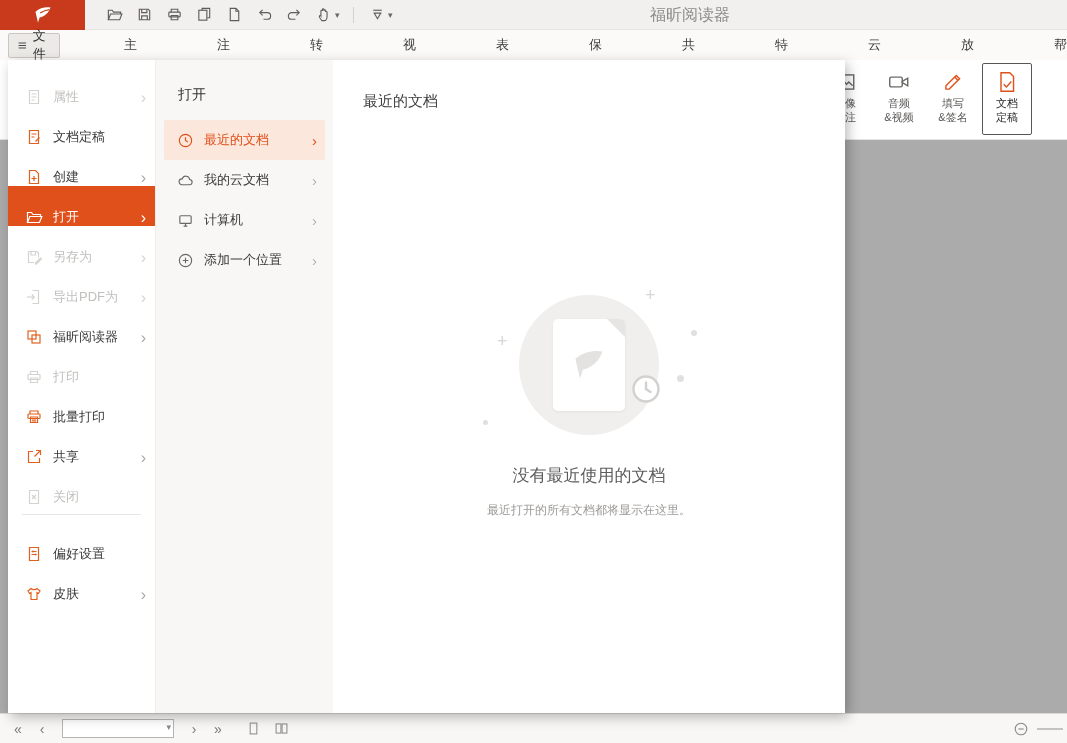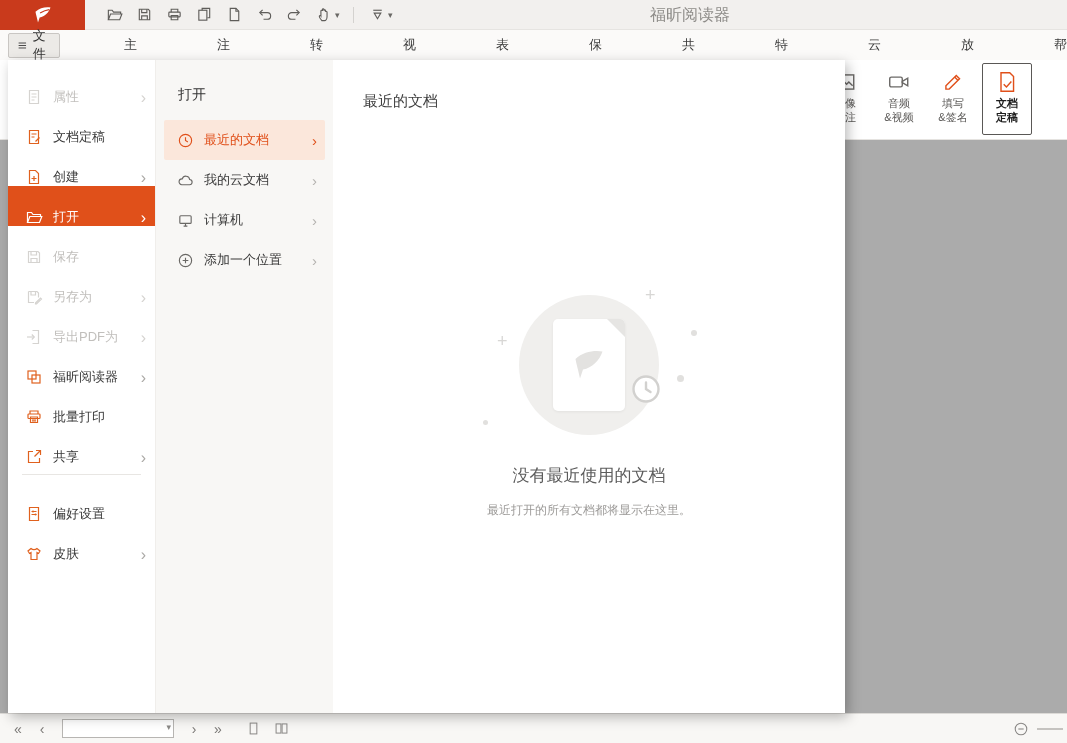--- a/index.html
+++ b/index.html
@@ -51,21 +51,21 @@
     background:#FFFFFF; border-bottom:1px solid #E5E3E0;
   }
   .ribbon-items { position:absolute; left:820px; top:3px; display:flex; gap:4px; }
   .ribbon-item {
     width:50px; height:72px; display:flex; flex-direction:column; align-items:center;
     justify-content:flex-start; padding-top:6px; font-size:11px; color:#5A5856;
     line-height:1.25; text-align:center; border:1px solid transparent; border-radius:2px;
   }
   .ribbon-item .ric { width:24px; height:24px; margin-bottom:3px; color:#6B6967; }
   .ribbon-item .ric svg { width:100%; height:100%; }
-  .ribbon-item.active { border-color:#5A5856; color:#1E1E1E; font-weight:bold; }
+  .ribbon-item.active { border-color:#5A5856; color:#1E1E1E; font-weight:normal; }
   .ribbon-item.orange-ic .ric { color:#E0501A; }
 
   
   .doc-area { position:absolute; top:140px; left:0; width:100%; height:573px; background:#ABABAB; }
 
   
   .file-menu {
     position:absolute; left:8px; top:60px; width:837px; height:653px;
     background:#fff; box-shadow:3px 4px 12px rgba(0,0,0,.28);
     display:flex; z-index:10;
@@ -306,28 +306,20 @@
       <div class="fm-item selected">
         <span class="ic"><svg viewBox="0 0 18 18" fill="none" stroke="currentColor" stroke-width="1.2">
               <path d="M2.5 14.5v-10h4l1.5 2h7.5v2"></path>
               <path d="M2.5 14.5l2.3-6h12l-2.3 6z"></path>
             </svg></span>
         <span>打开</span>
         <span class="arrow">›</span>
       </div>
       <div class="fm-item disabled">
         <span class="ic"><svg viewBox="0 0 18 18" fill="none" stroke="currentColor" stroke-width="1.2">
-              <path d="M3.5 3.5h9.5l1.5 1.5v9.5h-11z"></path>
-              <path d="M6 3.5V7h5.5V3.5"></path>
-              <path d="M6 14.5v-4h6v4"></path>
-            </svg></span>
-        <span>保存</span>
-      </div>
-      <div class="fm-item disabled">
-        <span class="ic"><svg viewBox="0 0 18 18" fill="none" stroke="currentColor" stroke-width="1.2">
               <path d="M3.5 3.5h8.5l1.5 1.5v4.5"></path>
               <path d="M3.5 3.5v11h5.5"></path>
               <path d="M6 3.5V7h4.5V3.5"></path>
               <path d="M10.5 15l5-5 1 1-5 5h-1z"></path>
             </svg></span>
         <span>另存为</span>
         <span class="arrow">›</span>
       </div>
       <div class="fm-item disabled">
         <span class="ic"><svg viewBox="0 0 18 18" fill="none" stroke="currentColor" stroke-width="1.2">
@@ -339,37 +331,52 @@
         <span class="arrow">›</span>
       </div>
       <div class="fm-item">
         <span class="ic"><svg viewBox="0 0 18 18" fill="none" stroke="currentColor" stroke-width="1.2">
               <rect x="3" y="3" width="8" height="8"></rect>
               <rect x="7" y="7" width="8" height="8"></rect>
             </svg></span>
         <span>福昕阅读器</span>
         <span class="arrow">›</span>
       </div>
+      <div class="fm-item disabled">
+        <span class="ic"><svg viewBox="0 0 18 18" fill="none" stroke="currentColor" stroke-width="1.2">
+              <path d="M5.5 6.5v-3h7v3"></path>
+              <rect x="3" y="6.5" width="12" height="5" rx="0.8"></rect>
+              <path d="M5.5 10h7v4.5h-7z"></path>
+            </svg></span>
+        <span>打印</span>
+      </div>
       <div class="fm-item">
         <span class="ic"><svg viewBox="0 0 18 18" fill="none" stroke="currentColor" stroke-width="1.2">
               <path d="M5 6V3h8v3"></path>
               <rect x="3" y="6" width="12" height="4.5" rx="0.8"></rect>
               <path d="M5.5 9h7v5.5h-7z"></path>
               <path d="M7 11h4M7 12.8h4"></path>
             </svg></span>
         <span>批量打印</span>
       </div>
       <div class="fm-item">
         <span class="ic"><svg viewBox="0 0 18 18" fill="none" stroke="currentColor" stroke-width="1.2">
               <path d="M8 3.5H3.5v11h11V10"></path>
               <path d="M11 2.5h4.5V7"></path>
               <path d="M15.5 2.5L9.5 8.5"></path>
             </svg></span>
         <span>共享</span>
         <span class="arrow">›</span>
+      </div>
+      <div class="fm-item disabled">
+        <span class="ic"><svg viewBox="0 0 18 18" fill="none" stroke="currentColor" stroke-width="1.2">
+              <path d="M4.5 2.5h9v13h-9z"></path>
+              <path d="M7 7l4 4M11 7l-4 4"></path>
+            </svg></span>
+        <span>关闭</span>
       </div>
 
       <div class="fm-sep"></div>
 
       <div class="fm-item">
         <span class="ic"><svg viewBox="0 0 18 18" fill="none" stroke="currentColor" stroke-width="1.2">
               <path d="M4.5 2.5h9v13h-9z"></path>
               <path d="M6.5 6.5h5M6.5 9.5h5"></path>
               <circle cx="8" cy="6.5" r="1" fill="currentColor" stroke="none"></circle>
               <circle cx="10.5" cy="9.5" r="1" fill="currentColor" stroke="none"></circle>

